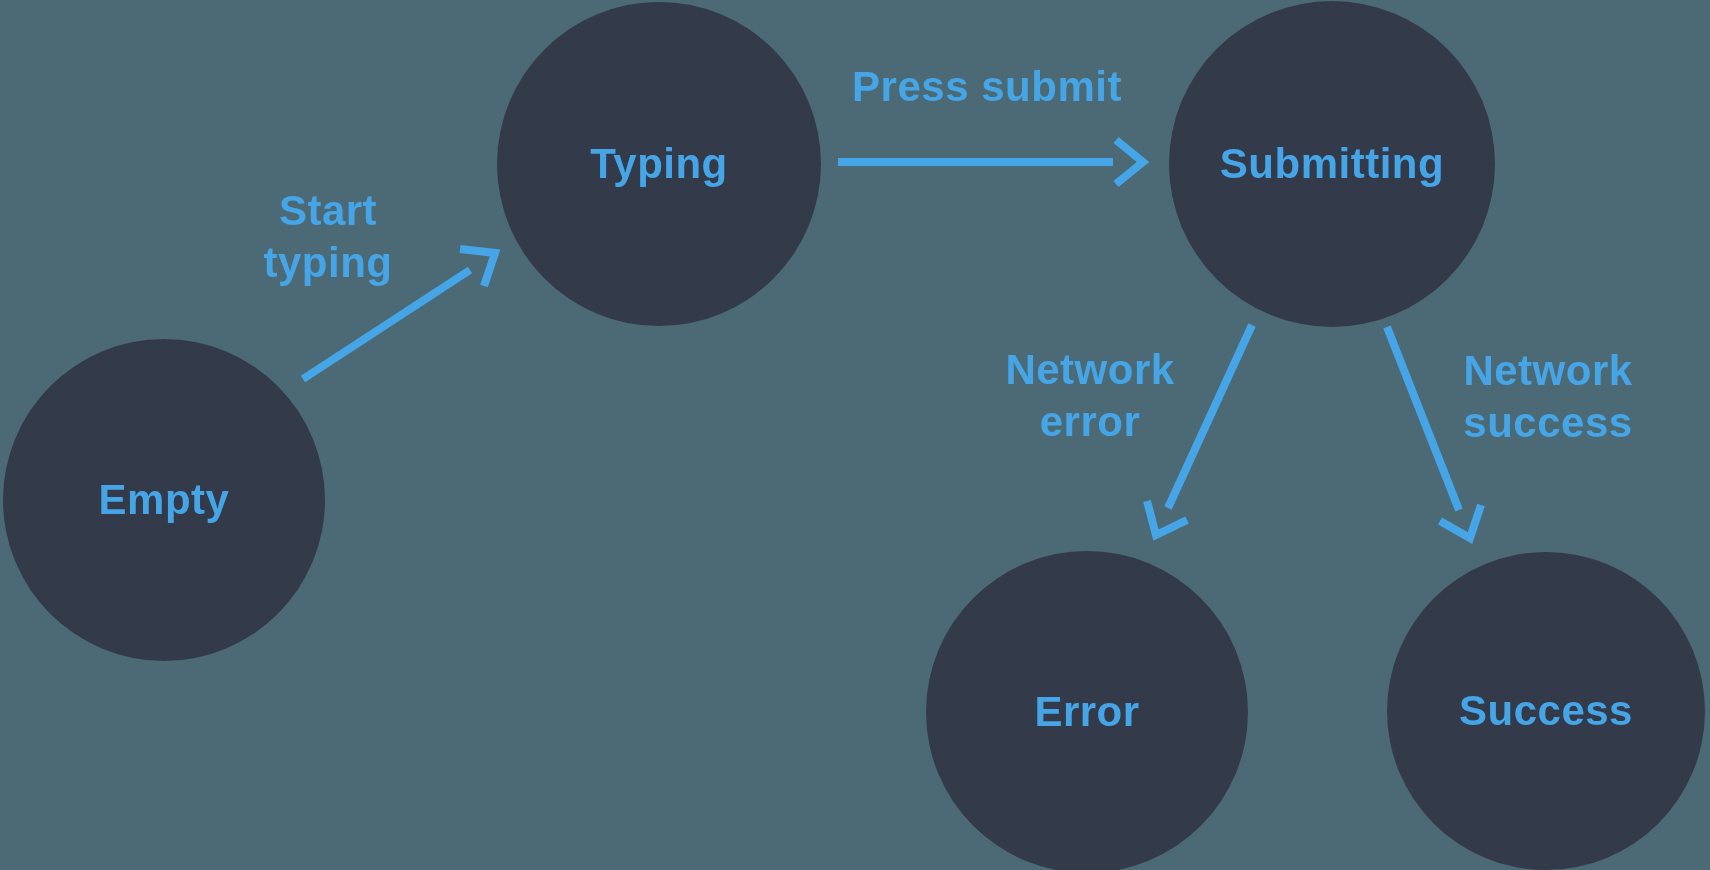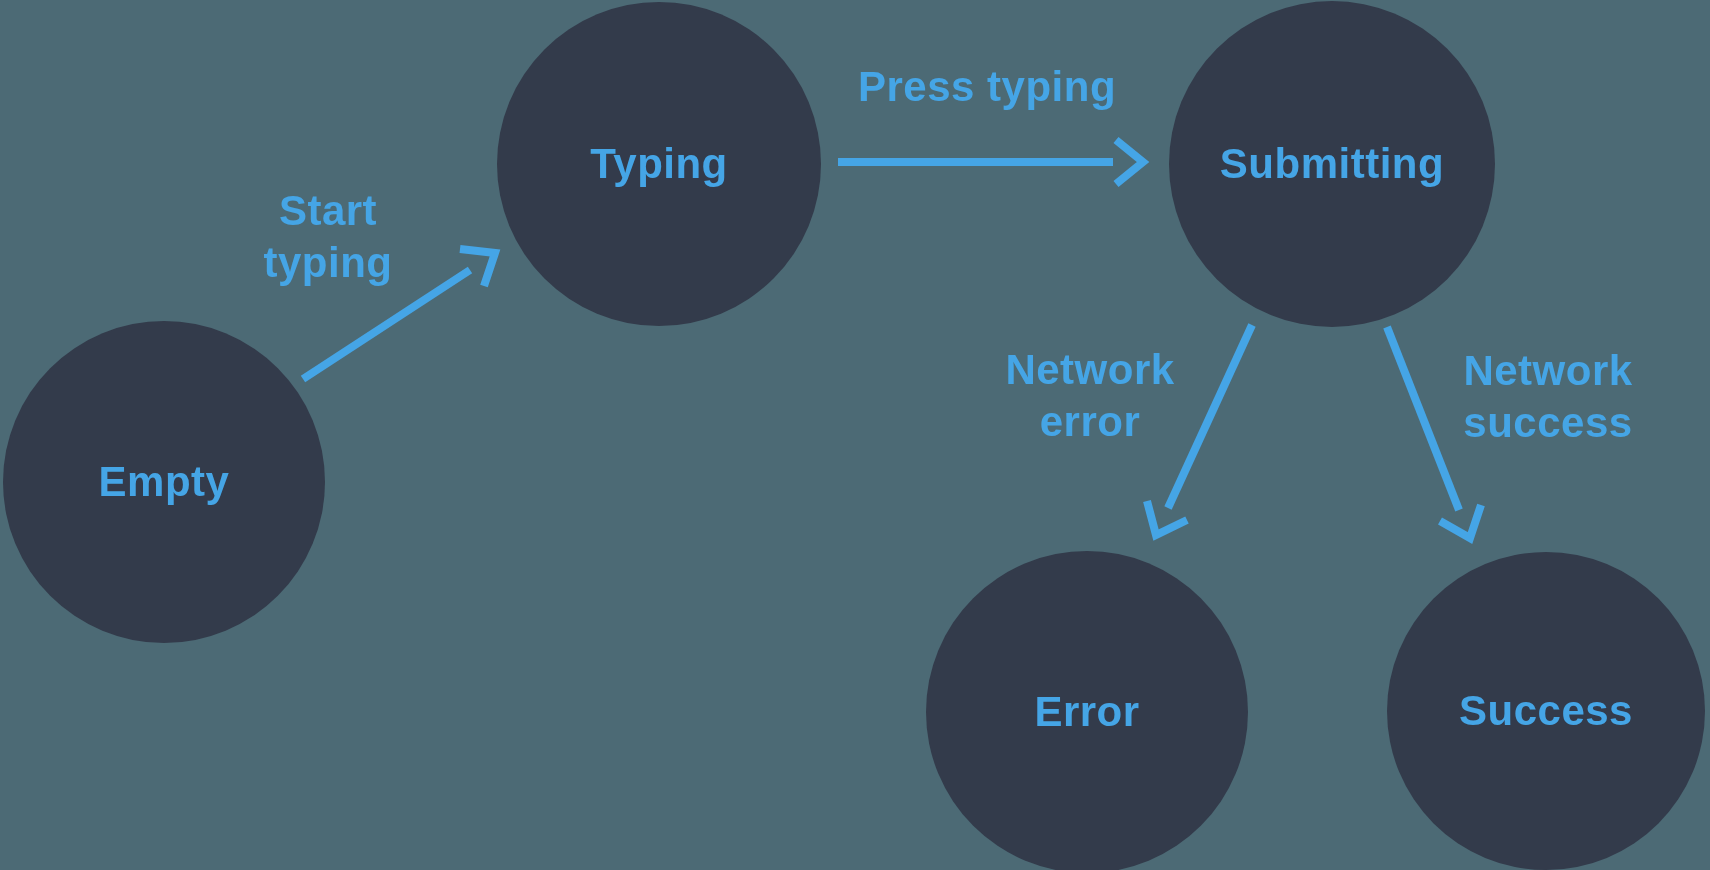--- a/index.html
+++ b/index.html
@@ -74,21 +74,21 @@
     <g>
       <path d="M1252,325 L1168,508"></path>
       <path d="M1147,501 L1156,535 L1187,520"></path>
     </g>
     <g>
       <path d="M1387,327 L1459,510"></path>
       <path d="M1440,521 L1470,538 L1481,505"></path>
     </g>
   </svg>
 
-  <div class="node" style="left:3px; top:321px; width:322px; height:322px;">
+  <div class="node" style="left:3px; top:339px; width:322px; height:322px;">
     <div class="node-label">Empty</div>
   </div>
 
   <div class="node" style="left:497px; top:2px; width:324px; height:324px;">
     <div class="node-label">Typing</div>
   </div>
 
   <div class="node" style="left:1169px; top:1px; width:326px; height:326px;align-items:center;">
     <div class="node-label">Submitting</div>
   </div>
@@ -100,21 +100,21 @@
   <div class="node" style="left:1387px; top:552px; width:318px; height:318px;">
     <div class="node-label">Success</div>
   </div>
 
   <div class="edge-label" style="left:178px; top:185px; width:300px;text-align:center;">
     <span>Start</span>
     <span>typing</span>
   </div>
 
   <div class="edge-label" style="left:807px; top:61px; width:360px;">
-    <span>Press typing</span>
+    <span>Press submit</span>
   </div>
 
   <div class="edge-label" style="left:940px; top:344px; width:300px;">
     <span>Network</span>
     <span>error</span>
   </div>
 
   <div class="edge-label" style="left:1398px; top:345px; width:300px;">
     <span>Network</span>
     <span>success</span>

